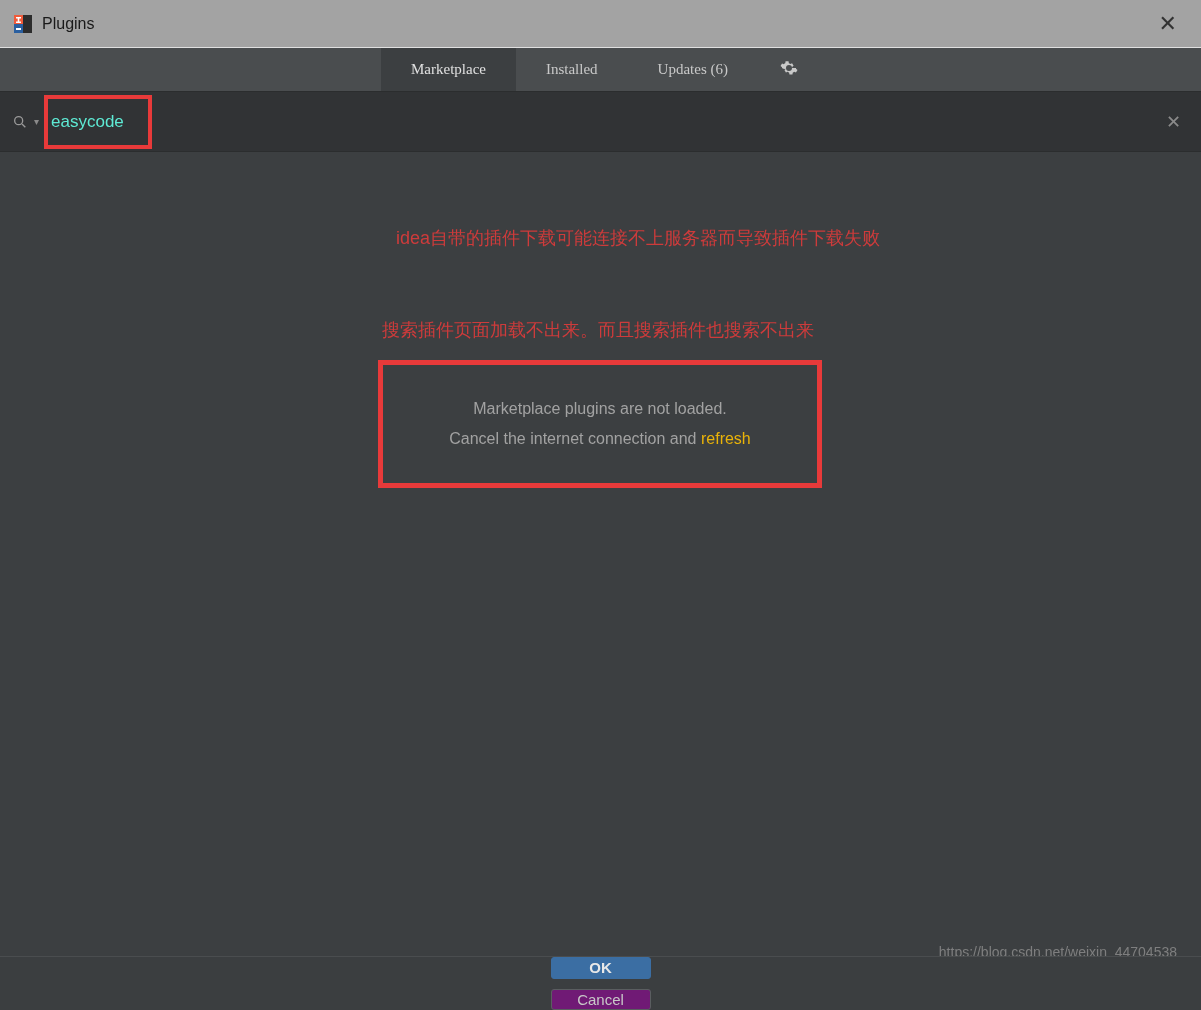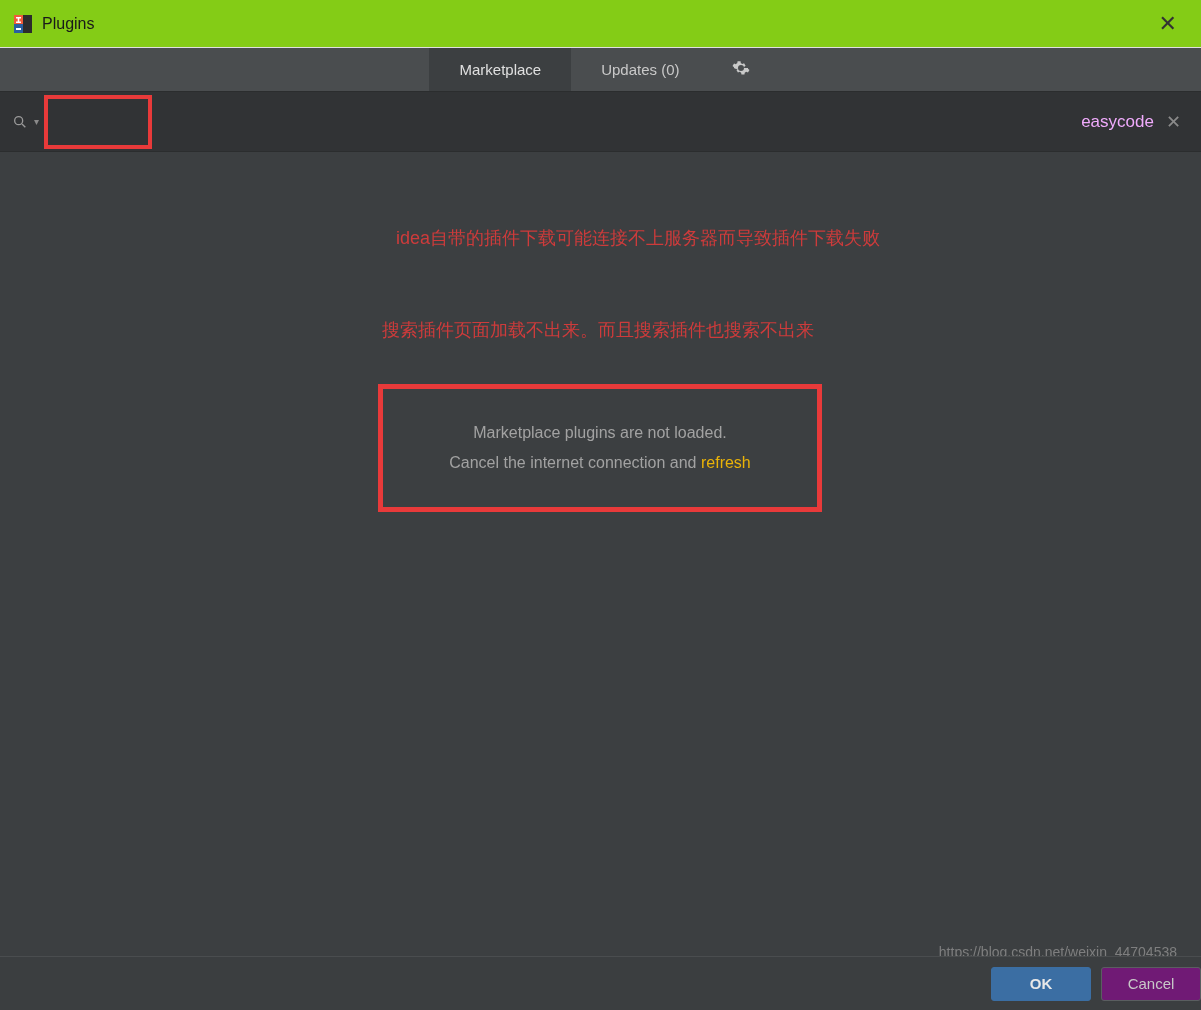--- a/index.html
+++ b/index.html
@@ -10,21 +10,21 @@
     body {
       font-family: -apple-system, BlinkMacSystemFont, "Segoe UI", Arial, sans-serif;
       background: #3c3f41;
       width: 1201px;
       height: 1010px;
       overflow: hidden;
       position: relative;
     }
     .titlebar {
       height: 48px;
-      background: #84cc16;
+      background: #a3a3a3;
       display: flex;
       align-items: center;
       padding: 0 14px;
       border-bottom: 1px solid #e0e0e0;
     }
     .app-icon {
       width: 18px;
       height: 18px;
       margin-right: 10px;
       display: flex;
@@ -47,20 +47,21 @@
       padding: 4px 10px;
       font-weight: 300;
     }
     .tabstrip {
       height: 44px;
       background: #4a4d4f;
       display: flex;
       justify-content: center;
       align-items: stretch;
       border-bottom: 1px solid #2b2d2e;
+      font-family: Liberation Serif, serif;
     }
     .tab {
       padding: 0 30px;
       display: flex;
       align-items: center;
       color: #c9c9c9;
       font-size: 15px;
       cursor: pointer;
     }
     .tab.active {
@@ -103,25 +104,24 @@
       margin-right: 8px;
     }
     .search-input-wrap {
       position: relative;
       flex: 1;
     }
     .search-input {
       background: transparent;
       border: none;
       outline: none;
-      color: #f0abfc;
+      color: #5eead4;
       font-size: 17px;
       padding: 6px 4px;
       width: 100%;
-      text-align: right;
     }
     .red-box-search {
       position: absolute;
       left: 44px;
       top: 3px;
       width: 108px;
       height: 54px;
       border: 4px solid #e83a3a;
       pointer-events: none;
     }
@@ -155,43 +155,43 @@
       left: 378px;
       top: 208px;
       width: 444px;
       height: 128px;
       border: 5px solid #e83a3a;
       display: flex;
       flex-direction: column;
       align-items: center;
       justify-content: center;
       gap: 12px;
-      margin-top: 24px;
     }
     .error-line {
       color: #a2a2a2;
       font-size: 16px;
     }
     .refresh-link {
       color: #eab308;
       cursor: pointer;
     }
     .footer {
       position: absolute;
       bottom: 0;
       left: 0;
       right: 0;
       height: 54px;
       background: #3b3e40;
       border-top: 1px solid #4a4d4f;
       display: flex;
       justify-content: flex-end;
       align-items: center;
-      padding: 0 0;
+      padding: 0 25px;
       gap: 10px;
+      flex-direction: column;
     }
     .btn {
       min-width: 100px;
       height: 34px;
       border-radius: 3px;
       font-size: 15px;
       display: flex;
       align-items: center;
       justify-content: center;
       cursor: pointer;
@@ -231,21 +231,24 @@
   </span>
   <span class="title-text">Plugins</span>
   <span class="win-close">✕</span>
 </div>
 
 <div class="tabstrip">
   <div class="tab active">
     <span>Marketplace</span>
   </div>
   <div class="tab">
-    <span>Updates (0)</span>
+    <span>Installed</span>
+  </div>
+  <div class="tab">
+    <span>Updates (6)</span>
   </div>
   <div class="tab gear">
     <span class="gear-icon">
       <svg viewBox="0 0 24 24">
           <path d="M12 8a4 4 0 100 8 4 4 0 000-8zm9.4 4a7.6 7.6 0 01-.1 1.1l2 1.6-2 3.4-2.4-1a7.4 7.4 0 01-1.9 1.1l-.4 2.6h-4l-.4-2.6a7.4 7.4 0 01-1.9-1.1l-2.4 1-2-3.4 2-1.6A7.6 7.6 0 012.6 12a7.6 7.6 0 01.1-1.1l-2-1.6 2-3.4 2.4 1a7.4 7.4 0 011.9-1.1L7.4 3h4l.4 2.6a7.4 7.4 0 011.9 1.1l2.4-1 2 3.4-2 1.6c.1.4.1.8.1 1.3z"></path>
         </svg>
     </span>
   </div>
 </div>
 

